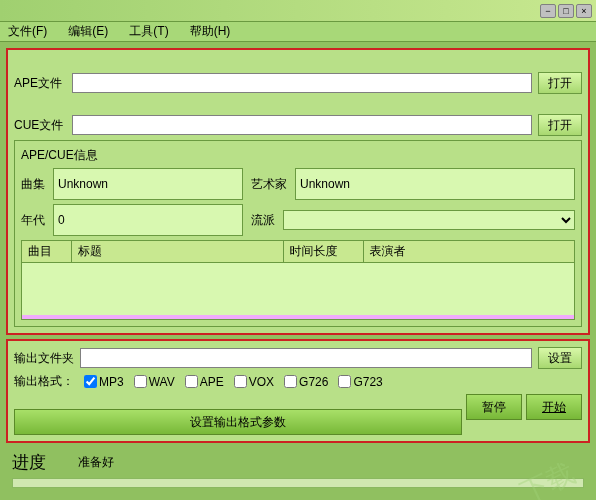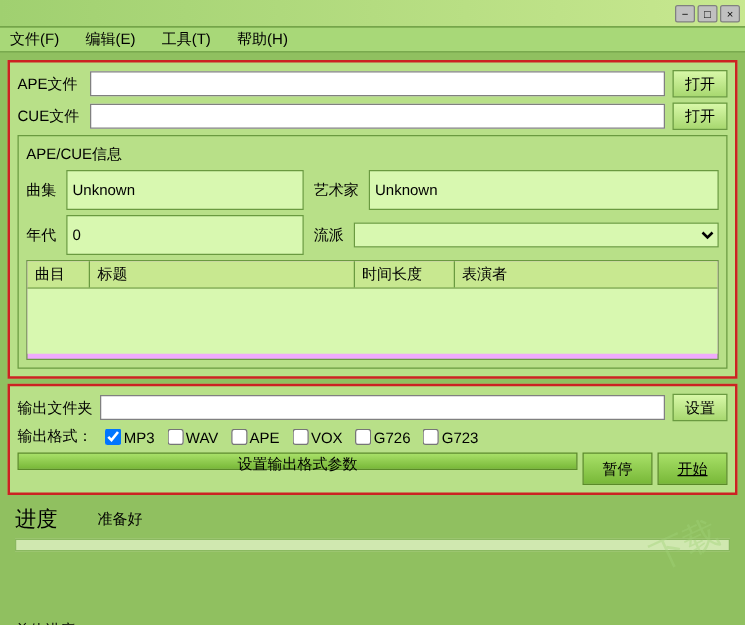--- a/index.html
+++ b/index.html
@@ -68,20 +68,21 @@
       background: #b8e088;
       padding: 6px;
       display: flex;
       flex-direction: column;
       gap: 4px;
     }
     .file-row {
       display: flex;
       align-items: center;
       gap: 6px;
+      margin-top: 16px;
     }
     .file-label {
       width: 52px;
       font-size: 12px;
       white-space: nowrap;
     }
     .file-input {
       flex: 1;
       height: 20px;
       background: #fff;
@@ -209,27 +210,28 @@
     .format-checkbox {
       cursor: pointer;
     }
     .action-row {
       display: flex;
       gap: 4px;
       margin-top: 4px;
     }
     .config-btn {
       flex: 1;
-      height: 14px;
+      height: 26px;
       background: linear-gradient(to bottom, #a8e068, #78b838);
       border: 1px solid #5a8a28;
       cursor: pointer;
       font-size: 12px;
       font-family: Liberation Sans, sans-serif;
       color: #000;
+      margin-top: 15px;
     }
     .pause-btn {
       width: 56px;
       height: 26px;
       background: linear-gradient(to bottom, #a8e068, #78b838);
       border: 1px solid #5a8a28;
       cursor: pointer;
       font-size: 12px;
       font-family: "SimSun", "宋体", sans-serif;
       color: #000;

